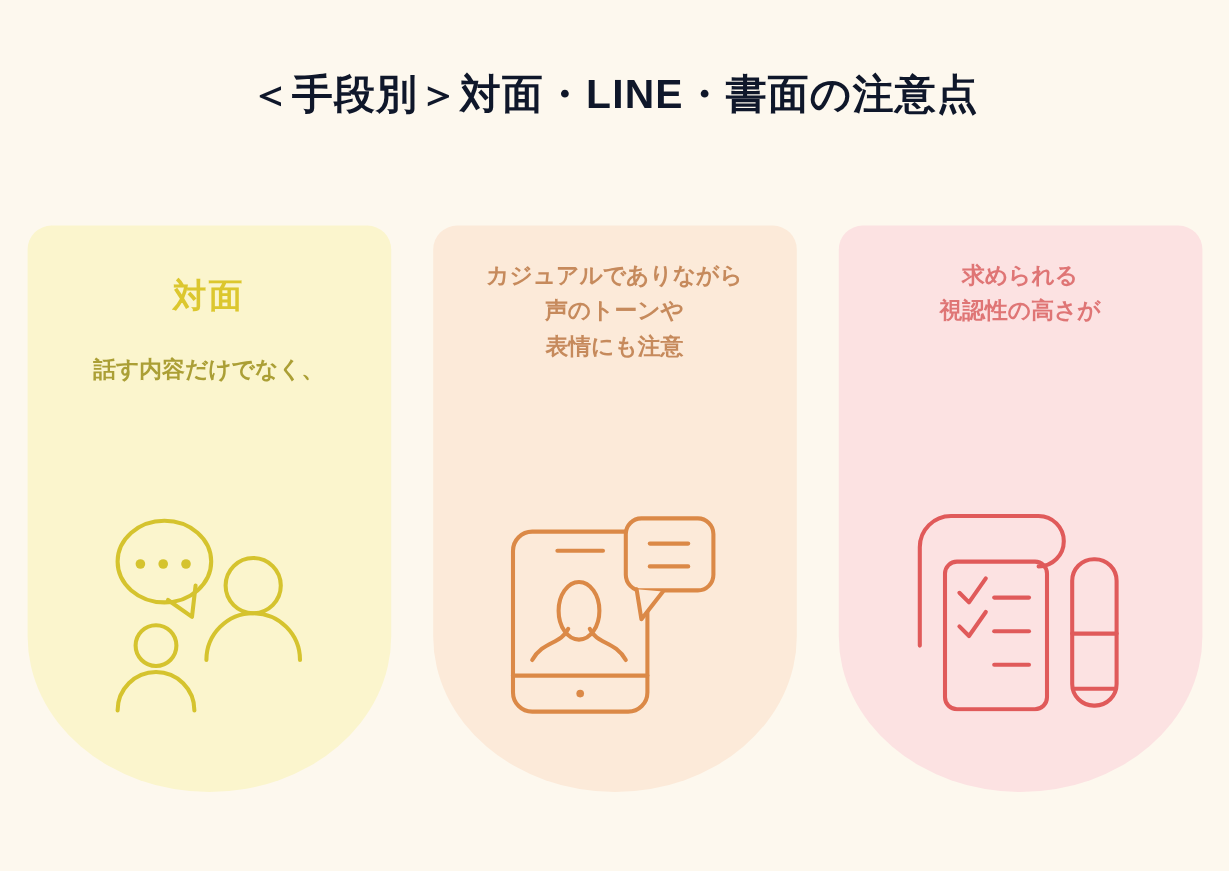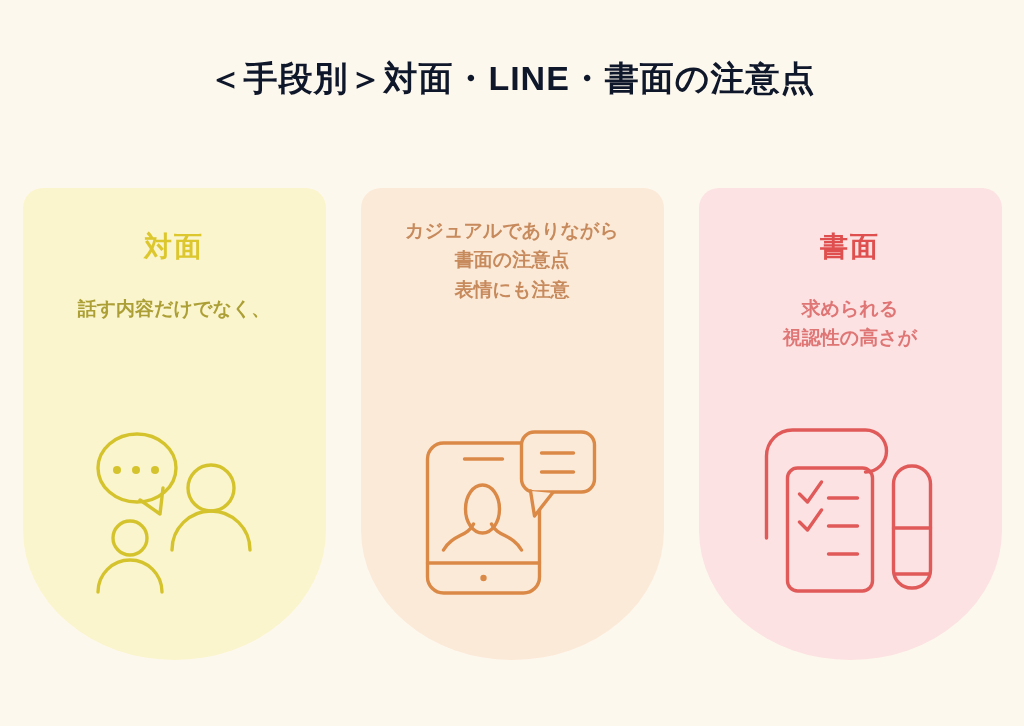--- a/index.html
+++ b/index.html
@@ -88,21 +88,21 @@
 
         <circle cx="36" cy="110" r="17"></circle>
         <path d="M4,164 a32,32 0 0 1 64,0"></path>
       </svg>
     </div>
   </section>
 
   <section class="card" style="--card-bg: #fcead9; --title-color: #e0772e; --text-color: #c68a5c; --icon-color: #db8947;">
     <div class="card-body">
       <div>カジュアルでありながら</div>
-      <div>書面の注意点</div>
+      <div>声のトーンや</div>
       <div>表情にも注意</div>
     </div>
     <div class="card-icon">
       <svg width="175" height="170" viewBox="0 0 175 170">
 
         <rect x="3" y="15" width="112" height="150" rx="16"></rect>
         <line x1="40" y1="31" x2="78" y2="31"></line>
         <line x1="3" y1="135" x2="115" y2="135"></line>
         <circle class="dot" cx="59" cy="150" r="3.2"></circle>
 
@@ -111,21 +111,20 @@
 
         <rect class="occlude" x="97" y="4" width="73" height="60" rx="13"></rect>
         <path class="occlude" d="M106,63 L110,88 L128,65"></path>
         <line x1="117" y1="25" x2="149" y2="25"></line>
         <line x1="117" y1="44" x2="149" y2="44"></line>
       </svg>
     </div>
   </section>
 
   <section class="card" style="--card-bg: #fce2e2; --title-color: #e04f4f; --text-color: #df7575; --icon-color: #e05a5a;">
-    <h2 class="card-title">書面</h2>
     <div class="card-body">
       <div>求められる</div>
       <div>視認性の高さが</div>
     </div>
     <div class="card-icon">
       <svg width="175" height="165" viewBox="0 0 175 165">
 
         <path d="M4,110 L4,28 A26,26 0 0 1 30,2 L103,2 A21,21 0 0 1 103,44"></path>
 
         <rect x="25" y="40" width="85" height="123" rx="10"></rect>

